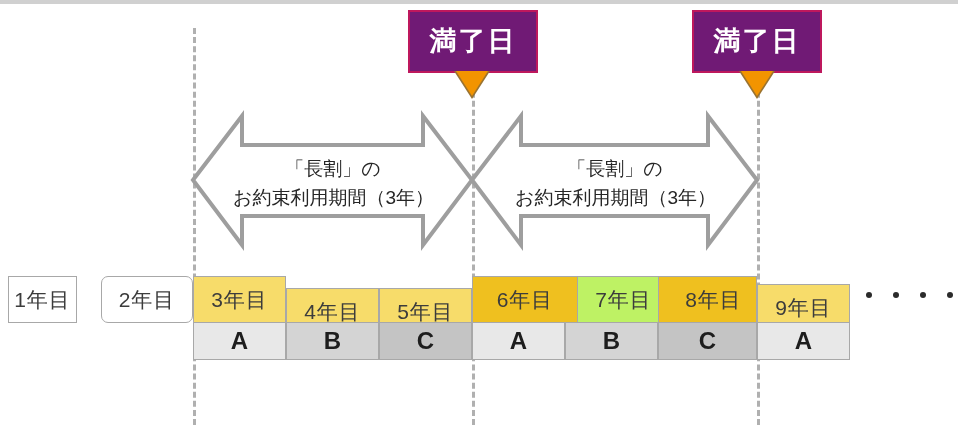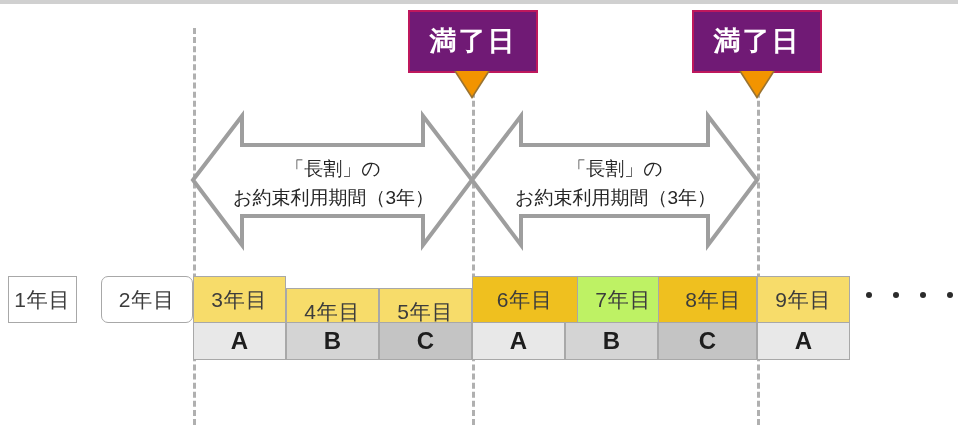--- a/index.html
+++ b/index.html
@@ -176,21 +176,21 @@
       <div class="cell year" style="left: 278px; width: 93px; background: rgb(247, 220, 106); margin-top: 12px;">4年目</div>
       <div class="cell phase" style="left: 278px; width: 93px; background: rgb(212, 212, 212);">B</div>
       <div class="cell year" style="left: 371px; width: 93px; background: rgb(247, 220, 106); margin-top: 12px;">5年目</div>
       <div class="cell phase" style="left: 371px; width: 93px; background: rgb(196, 196, 196);">C</div>
       <div class="cell year" style="left: 464px; width: 106px; background: rgb(239, 192, 31);">6年目</div>
       <div class="cell phase" style="left: 464px; width: 93px; background: rgb(232, 232, 232);">A</div>
       <div class="cell year" style="left: 557px; width: 93px; background: #bef264; margin-left: 12px;">7年目</div>
       <div class="cell phase" style="left: 557px; width: 93px; background: rgb(212, 212, 212);">B</div>
       <div class="cell year" style="left: 650px; width: 99px; background: rgb(239, 192, 31); padding-left: 12px;">8年目</div>
       <div class="cell phase" style="left: 650px; width: 99px; background: rgb(196, 196, 196);">C</div>
-      <div class="cell year" style="left: 749px; width: 93px; background: rgb(247, 220, 106);">9年目</div>
+      <div class="cell year" style="left: 749px; width: 93px; background: rgb(247, 220, 106); margin-top: 8px;">9年目</div>
       <div class="cell phase" style="left: 749px; width: 93px; background: rgb(232, 232, 232);">A</div>
     </div>
 
   <div class="dots">
     <span class="dot"></span>
     <span class="dot"></span>
     <span class="dot"></span>
     <span class="dot"></span>
   </div>
 

